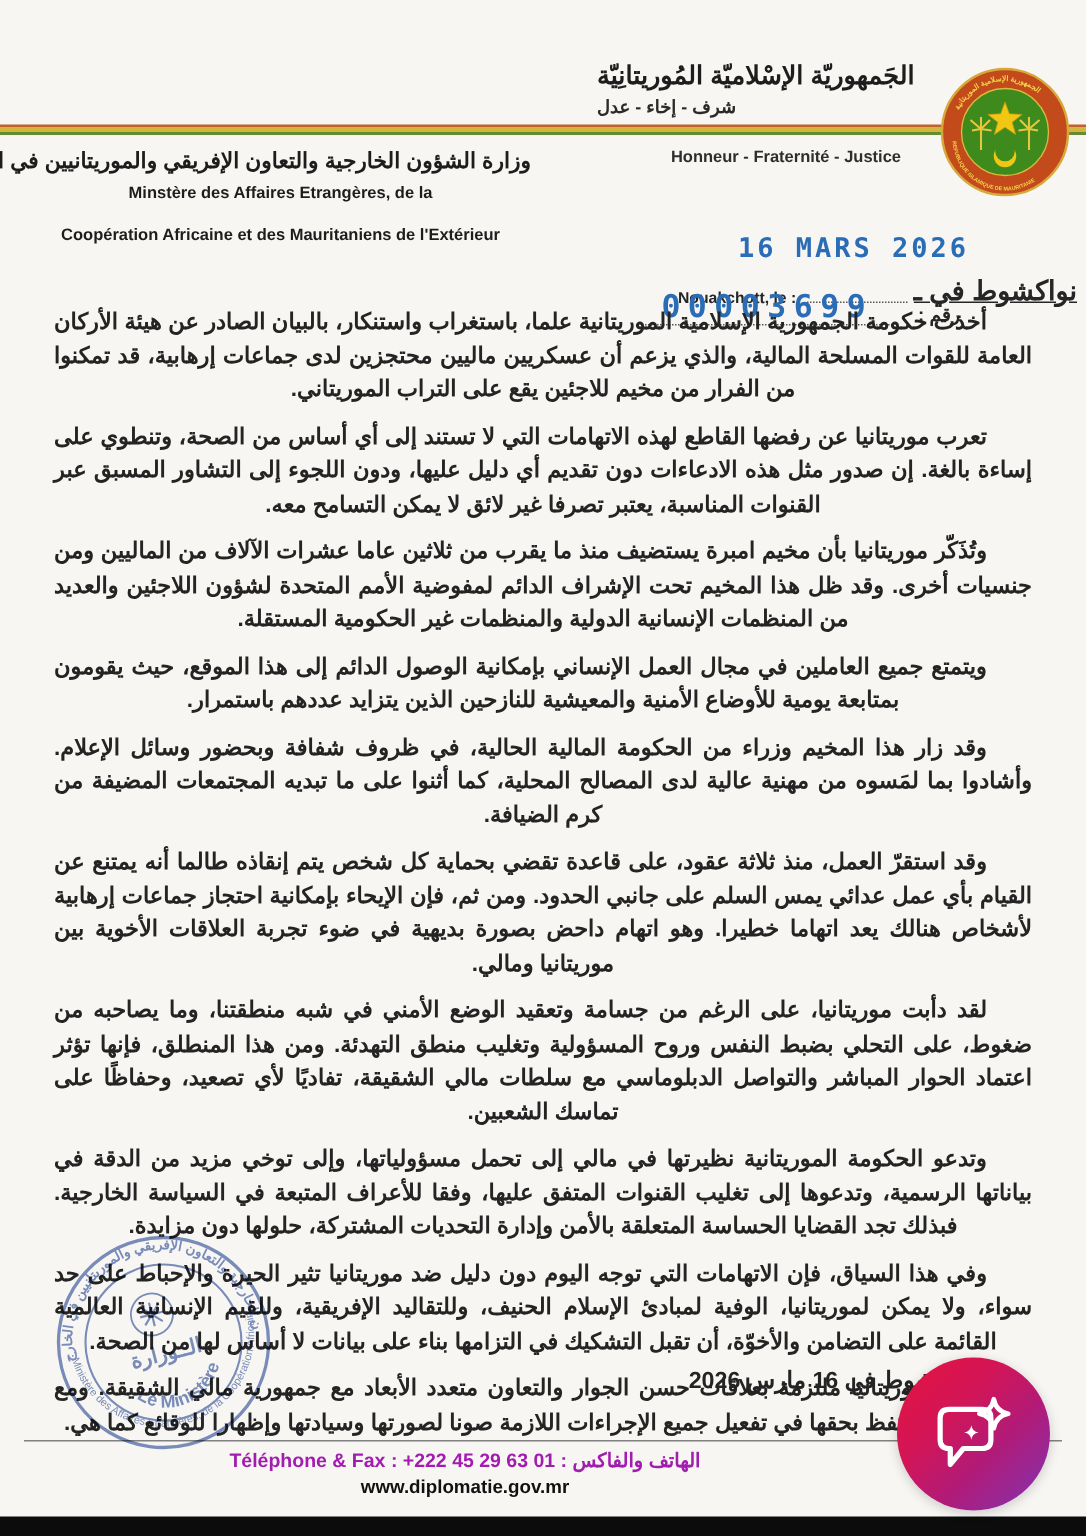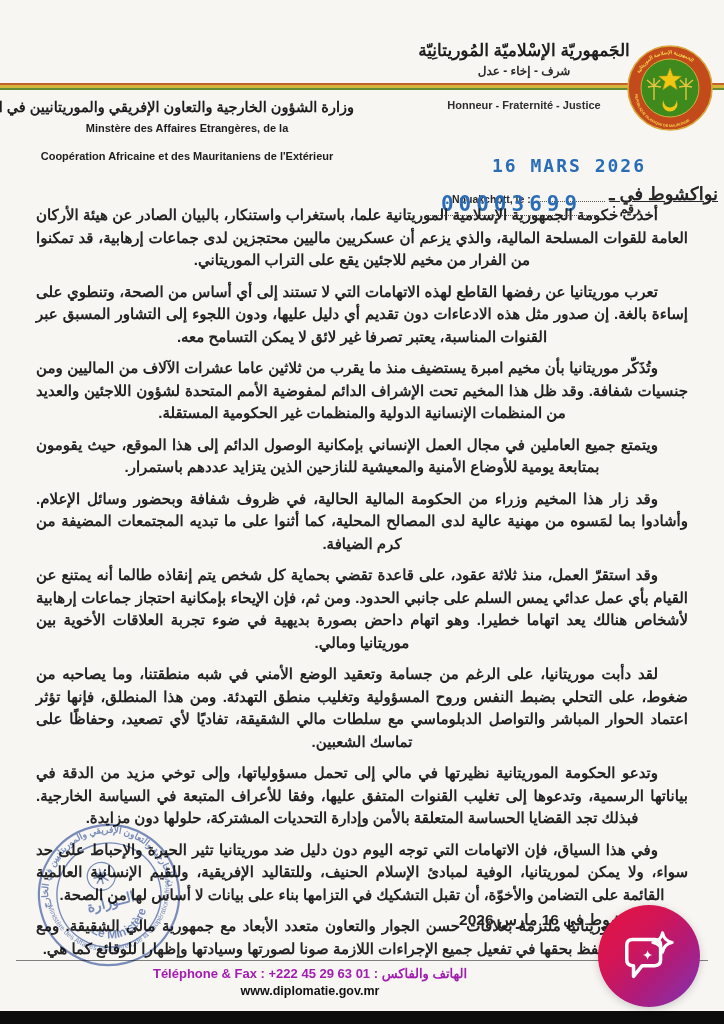--- a/index.html
+++ b/index.html
@@ -10,21 +10,21 @@
     font-family:"Liberation Sans", sans-serif; color:#262626;
   }
   
   .tricolor {
     position:absolute; top:83px; left:0; right:0; height:7px; z-index:1;
     background:linear-gradient(to bottom,
       #c0622a 0px, #c0622a 2px,
       #d2b73c 2px, #d2b73c 5px,
       #668c33 5px, #668c33 7px);
   }
-  .republic-block { position:absolute; top:40px; left:398px; width:252px; text-align:center; z-index:2; }
+  .republic-block { position:absolute; top:40px; left:398px; width:252px; text-align:left; z-index:2; }
   .republic-ar { font-size:17px; font-weight:700; direction:rtl; color:#1d1d1d; }
   .motto-ar { font-size:12px; font-weight:600; direction:rtl; margin-top:3px; color:#2a2a2a; }
   .republic-fr-block { position:absolute; top:96px; left:398px; width:252px; text-align:center; z-index:2; }
   .republic-fr { font-size:12.5px; font-weight:700; letter-spacing:.2px; color:#1d1d1d; }
   .motto-fr { font-size:11px; font-weight:600; margin-top:3px; color:#2e2e2e; }
   .ministry-block { position:absolute; top:99px; left:20px; width:334px; text-align:center; z-index:2; }
   .ministry-ar { font-size:14.5px; font-weight:700; direction:rtl; color:#1d1d1d; white-space:nowrap; }
   .ministry-fr { font-size:11px; font-weight:700; color:#1d1d1d; margin-top:16px; }
   .ministry-fr.first { margin-top:7px; }
   .emblem { position:absolute; top:44px; left:626px; width:88px; height:88px; z-index:2; }
@@ -136,21 +136,21 @@
   <div class="number-row">
     <span class="num-label">رقم :</span>
     <span class="num-dots">
       <span class="number-stamp stamp-blue">00003699</span>
     </span>
   </div>
 
   <div class="letter-body">
     <p>أخذت حكومة الجمهورية الإسلامية الموريتانية علما، باستغراب واستنكار، بالبيان الصادر عن هيئة الأركان العامة للقوات المسلحة المالية، والذي يزعم أن عسكريين ماليين محتجزين لدى جماعات إرهابية، قد تمكنوا من الفرار من مخيم للاجئين يقع على التراب الموريتاني.</p>
     <p>تعرب موريتانيا عن رفضها القاطع لهذه الاتهامات التي لا تستند إلى أي أساس من الصحة، وتنطوي على إساءة بالغة. إن صدور مثل هذه الادعاءات دون تقديم أي دليل عليها، ودون اللجوء إلى التشاور المسبق عبر القنوات المناسبة، يعتبر تصرفا غير لائق لا يمكن التسامح معه.</p>
-    <p>وتُذَكّر موريتانيا بأن مخيم امبرة يستضيف منذ ما يقرب من ثلاثين عاما عشرات الآلاف من الماليين ومن جنسيات شفافة. وقد ظل هذا المخيم تحت الإشراف الدائم لمفوضية الأمم المتحدة لشؤون اللاجئين والعديد من المنظمات الإنسانية الدولية والمنظمات غير الحكومية المستقلة.</p>
+    <p>وتُذَكّر موريتانيا بأن مخيم امبرة يستضيف منذ ما يقرب من ثلاثين عاما عشرات الآلاف من الماليين ومن جنسيات أخرى. وقد ظل هذا المخيم تحت الإشراف الدائم لمفوضية الأمم المتحدة لشؤون اللاجئين والعديد من المنظمات الإنسانية الدولية والمنظمات غير الحكومية المستقلة.</p>
     <p>ويتمتع جميع العاملين في مجال العمل الإنساني بإمكانية الوصول الدائم إلى هذا الموقع، حيث يقومون بمتابعة يومية للأوضاع الأمنية والمعيشية للنازحين الذين يتزايد عددهم باستمرار.</p>
     <p>وقد زار هذا المخيم وزراء من الحكومة المالية الحالية، في ظروف شفافة وبحضور وسائل الإعلام. وأشادوا بما لمَسوه من مهنية عالية لدى المصالح المحلية، كما أثنوا على ما تبديه المجتمعات المضيفة من كرم الضيافة.</p>
     <p>وقد استقرّ العمل، منذ ثلاثة عقود، على قاعدة تقضي بحماية كل شخص يتم إنقاذه طالما أنه يمتنع عن القيام بأي عمل عدائي يمس السلم على جانبي الحدود. ومن ثم، فإن الإيحاء بإمكانية احتجاز جماعات إرهابية لأشخاص هنالك يعد اتهاما خطيرا. وهو اتهام داحض بصورة بديهية في ضوء تجربة العلاقات الأخوية بين موريتانيا ومالي.</p>
     <p>لقد دأبت موريتانيا، على الرغم من جسامة وتعقيد الوضع الأمني في شبه منطقتنا، وما يصاحبه من ضغوط، على التحلي بضبط النفس وروح المسؤولية وتغليب منطق التهدئة. ومن هذا المنطلق، فإنها تؤثر اعتماد الحوار المباشر والتواصل الدبلوماسي مع سلطات مالي الشقيقة، تفاديًا لأي تصعيد، وحفاظًا على تماسك الشعبين.</p>
     <p>وتدعو الحكومة الموريتانية نظيرتها في مالي إلى تحمل مسؤولياتها، وإلى توخي مزيد من الدقة في بياناتها الرسمية، وتدعوها إلى تغليب القنوات المتفق عليها، وفقا للأعراف المتبعة في السياسة الخارجية. فبذلك تجد القضايا الحساسة المتعلقة بالأمن وإدارة التحديات المشتركة، حلولها دون مزايدة.</p>
     <p>وفي هذا السياق، فإن الاتهامات التي توجه اليوم دون دليل ضد موريتانيا تثير الحيرة والإحباط على حد سواء، ولا يمكن لموريتانيا، الوفية لمبادئ الإسلام الحنيف، وللتقاليد الإفريقية، وللقيم الإنسانية العالمية القائمة على التضامن والأخوّة، أن تقبل التشكيك في التزامها بناء على بيانات لا أساس لها من الصحة.</p>
     <p>وتظل موريتانيا ملتزمة بعلاقات حسن الجوار والتعاون متعدد الأبعاد مع جمهورية مالي الشقيقة. ومع ذلك، فإنها تحتفظ بحقها في تفعيل جميع الإجراءات اللازمة صونا لصورتها وسيادتها وإظهارا للوقائع كما هي.</p>
   </div>
 
   <div class="closing-date">نواكشوط في 16 مارس 2026</div>

